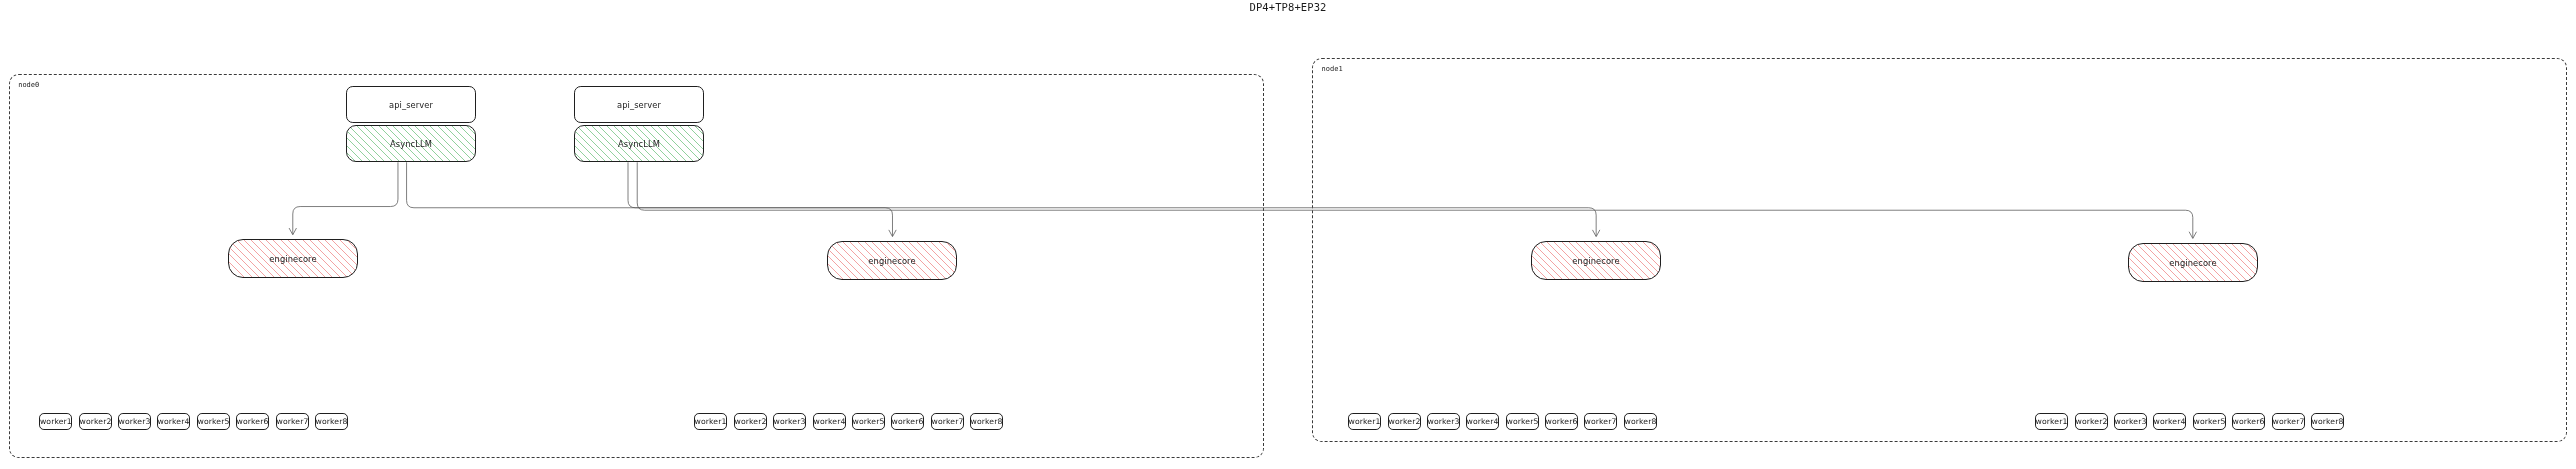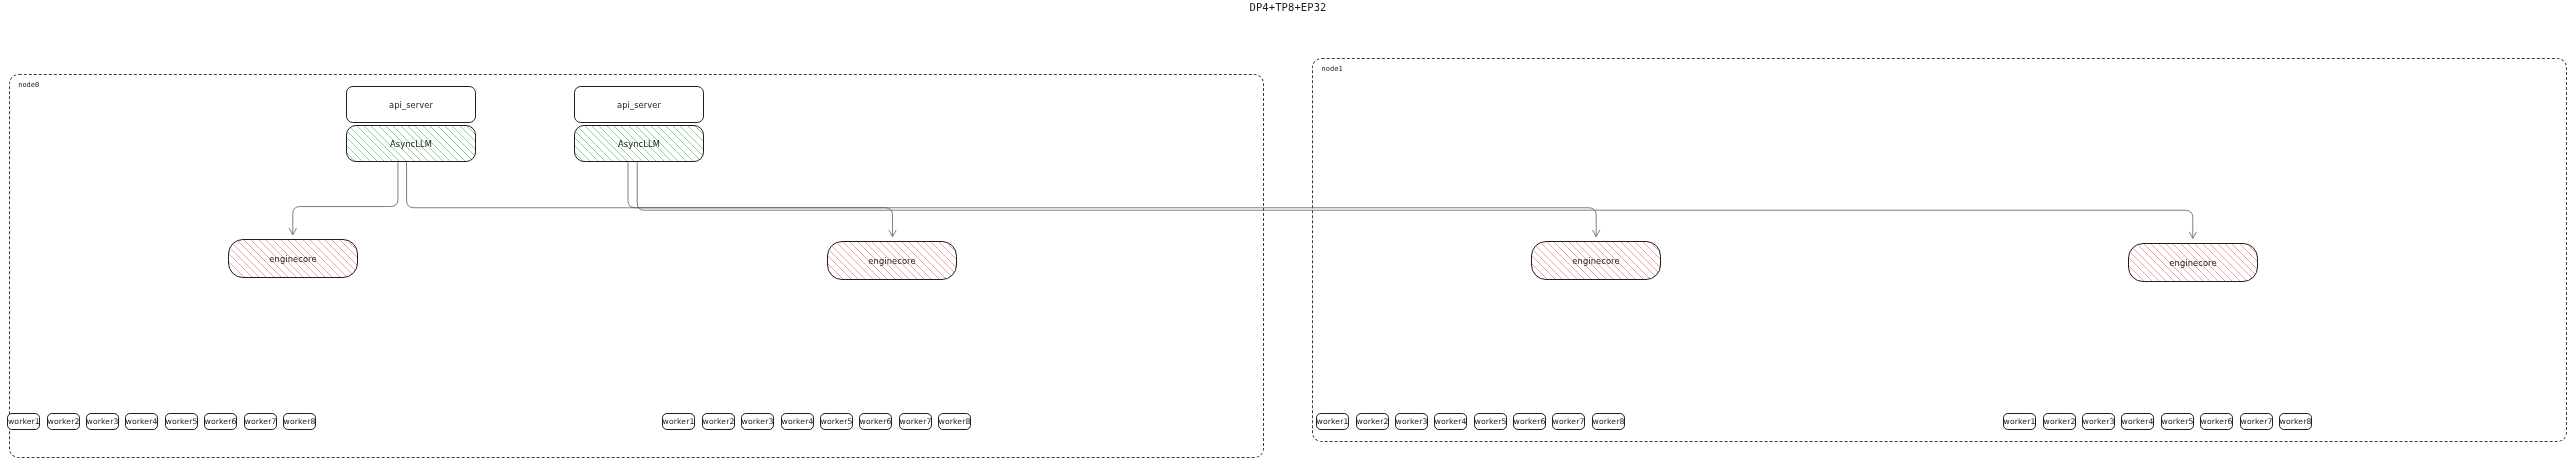--- a/index.html
+++ b/index.html
@@ -99,20 +99,21 @@
       rgba(255, 255, 255, 0) 0.7px,
       rgba(255, 255, 255, 0) 5.2px
     );
   }
 
   .box.worker {
     border-radius: 4.9px;
     border: 1px solid #1f1f1f;
     font-size: 7.7px;
     background: #ffffff;
+    margin-left: 32px;
   }
 
   
   #edge-layer {
     position: absolute;
     left: 0;
     top: 0;
     width: 2576px;
     height: 469px;
     pointer-events: none;

